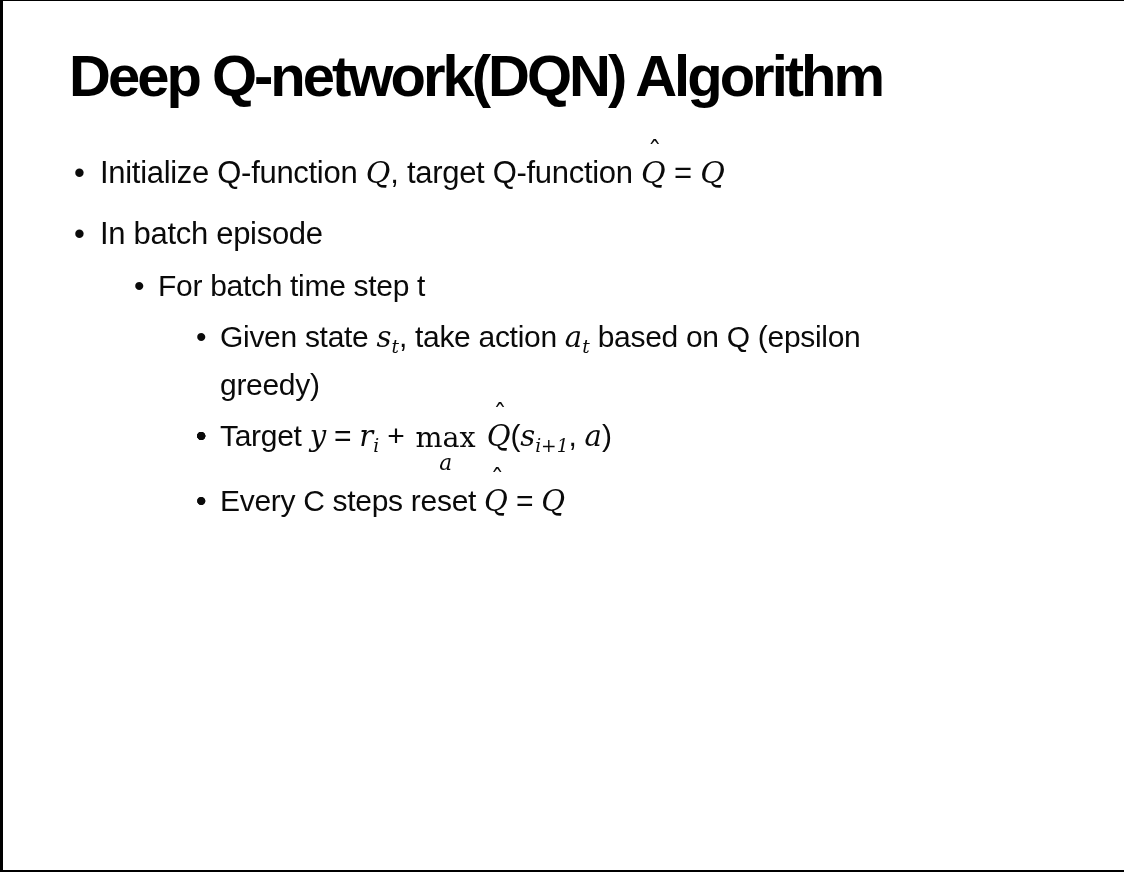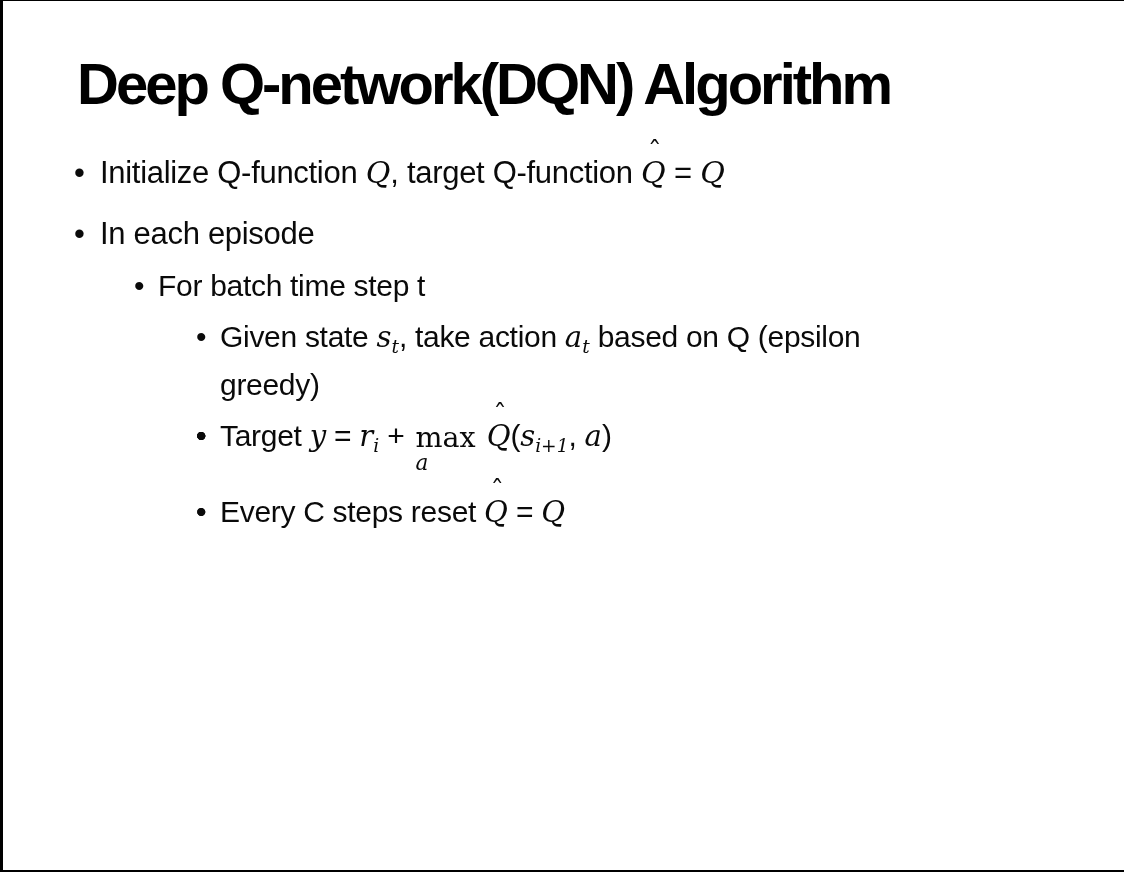--- a/index.html
+++ b/index.html
@@ -13,21 +13,21 @@
     border-top: 1px solid #000;
     border-bottom: 2px solid #000;
     overflow: hidden;
     font-family: "Liberation Sans", sans-serif;
     color: #0a0a0a;
   }
   .title {
     position: absolute;
     left: 62px;
     top: 38px;
-    margin: 12px;
+    margin: 4px;
     font-size: 58px;
     font-weight: 700;
     letter-spacing: -3px;
     line-height: 1.15;
     color: #000;
     white-space: nowrap;
   }
   .bullets {
     position: absolute;
     top: 148px;
@@ -74,21 +74,22 @@
     top: -0.40em;
     transform: translateX(-50%);
     font-family: "DejaVu Serif", serif;
     font-size: 0.9em;
     font-style: normal;
     line-height: 1;
   }
   .munder {
     display: inline-block;
     vertical-align: -24px;
-    margin: 11px 3px;
+    text-align: center;
+    margin: 0 3px;
   }
   .munder .mop {
     display: block;
     font-family: "DejaVu Serif", serif;
     font-size: 0.95em;
     line-height: 30px;
     letter-spacing: 0;
   }
   .munder .mub {
     display: block;
@@ -99,21 +100,21 @@
     letter-spacing: 0;
   }
 </style>
 </head>
 <body>
 
 <div class="slide">
   <h1 class="title">Deep Q-network(DQN) Algorithm</h1>
   <ul class="bullets">
       <li class="lvl1"><span class="dot">•</span><span class="content">Initialize Q-function <span class="mi">Q</span>, target Q-function <span class="mhat"><span class="hatmark">ˆ</span><span class="mi">Q</span></span> = <span class="mi">Q</span></span></li>
-      <li class="lvl1"><span class="dot">•</span><span class="content">In each episode</span></li>
+      <li class="lvl1"><span class="dot">•</span><span class="content">In batch episode</span></li>
       <li class="lvl2"><span class="dot">•</span><span class="content">For batch time step t</span></li>
       <li class="lvl3"><span class="dot">•</span><span class="content">Given state <span class="mi">s</span><sub class="msub">t</sub>, take action <span class="mi">a</span><sub class="msub">t</sub> based on Q (epsilon<br>greedy)</span></li>
       <li class="lvl3"><span class="dot">•</span></li>
       <li class="lvl3"><span class="dot">•</span></li>
       <li class="lvl3"><span class="dot">•</span></li>
       <li class="lvl3"><span class="dot">•</span><span class="content">Target <span class="mi">y</span> = <span class="mi">r</span><sub class="msub">i</sub> + <span class="munder"><span class="mop">max</span><span class="mub">a</span></span> <span class="mhat"><span class="hatmark">ˆ</span><span class="mi">Q</span></span>(<span class="mi">s</span><sub class="msub">i+1</sub>, <span class="mi">a</span>)</span></li>
       <li class="lvl3"><span class="dot">•</span></li>
       <li class="lvl3"><span class="dot">•</span><span class="content">Every C steps reset <span class="mhat"><span class="hatmark">ˆ</span><span class="mi">Q</span></span> = <span class="mi">Q</span></span></li>
     </ul>
 </div>

